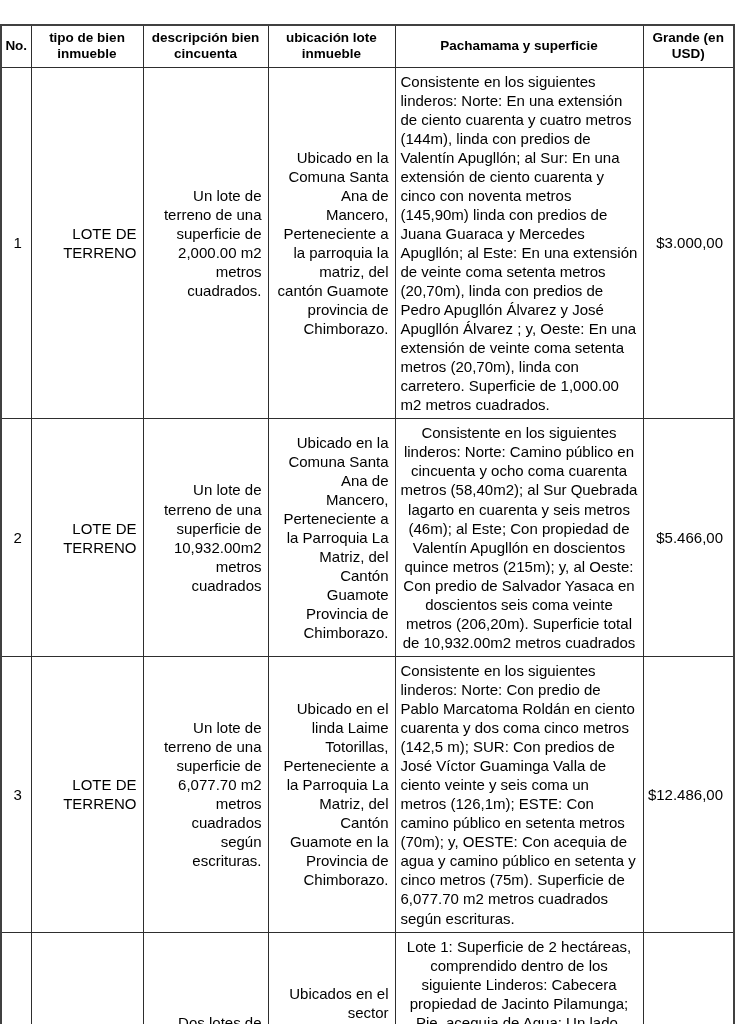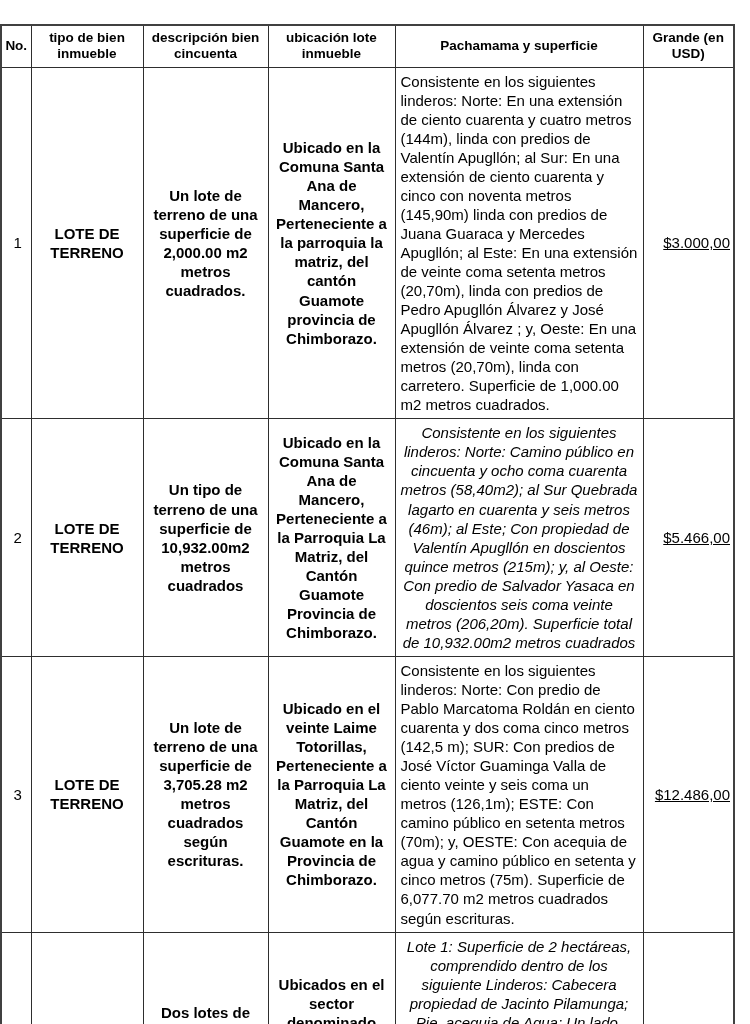--- a/index.html
+++ b/index.html
@@ -39,33 +39,31 @@
   }
   td {
     font-size: 15px;
     line-height: 1.27;
   }
   td.no {
     text-align: center;
     padding-left: 4px;
   }
   td.txt {
-    text-align: center;
+    text-align: right;
     padding: 4px 6px;
-    font-weight: bold;
   }
   td.lind {
     padding: 4px 5px;
   }
   .align-left   { text-align: left; }
-  .align-center { text-align: center; font-style: italic; }
+  .align-center { text-align: center; }
   td.valor {
     text-align: right;
-    padding-right: 3px;
-    text-decoration: underline;
+    padding-right: 10px;
   }
   tr.r-header { height: 42px; }
   tr.r1 { height: 281px; }
   tr.r2 { height: 196px; }
   tr.r3 { height: 244px; }
   tr.r4 { height: 245px; }
 </style>
 </head>
 <body>
 
@@ -94,30 +92,30 @@
         <td class="no">1</td>
         <td class="txt">LOTE DE TERRENO</td>
         <td class="txt">Un lote de terreno de una superficie de 2,000.00 m2 metros cuadrados.</td>
         <td class="txt">Ubicado en la Comuna Santa Ana de Mancero, Perteneciente a la parroquia la matriz, del cantón Guamote provincia de Chimborazo.</td>
         <td class="lind align-left">Consistente en los siguientes linderos: Norte: En una extensión de ciento cuarenta y cuatro metros (144m), linda con predios de Valentín Apugllón; al Sur: En una extensión de ciento cuarenta y cinco con noventa metros (145,90m) linda con predios de Juana Guaraca y Mercedes Apugllón; al Este: En una extensión de veinte coma setenta metros (20,70m), linda con predios de Pedro Apugllón Álvarez y José Apugllón Álvarez ; y, Oeste: En una extensión de veinte coma setenta metros (20,70m), linda con carretero. Superficie de 1,000.00 m2 metros cuadrados.</td>
         <td class="valor">$3.000,00</td>
       </tr>
       <tr class="r2">
         <td class="no">2</td>
         <td class="txt">LOTE DE TERRENO</td>
-        <td class="txt">Un tipo de terreno de una superficie de 10,932.00m2 metros cuadrados</td>
+        <td class="txt">Un lote de terreno de una superficie de 10,932.00m2 metros cuadrados</td>
         <td class="txt">Ubicado en la Comuna Santa Ana de Mancero, Perteneciente a la Parroquia La Matriz, del Cantón Guamote Provincia de Chimborazo.</td>
         <td class="lind align-center">Consistente en los siguientes linderos: Norte: Camino público en cincuenta y ocho coma cuarenta metros (58,40m2); al Sur Quebrada lagarto en cuarenta y seis metros (46m); al Este; Con propiedad de Valentín Apugllón en doscientos quince metros (215m); y, al Oeste: Con predio de Salvador Yasaca en doscientos seis coma veinte metros (206,20m). Superficie total de 10,932.00m2 metros cuadrados</td>
         <td class="valor">$5.466,00</td>
       </tr>
       <tr class="r3">
         <td class="no">3</td>
         <td class="txt">LOTE DE TERRENO</td>
-        <td class="txt">Un lote de terreno de una superficie de 3,705.28 m2 metros cuadrados según escrituras.</td>
-        <td class="txt">Ubicado en el veinte Laime Totorillas, Perteneciente a la Parroquia La Matriz, del Cantón Guamote en la Provincia de Chimborazo.</td>
+        <td class="txt">Un lote de terreno de una superficie de 6,077.70 m2 metros cuadrados según escrituras.</td>
+        <td class="txt">Ubicado en el linda Laime Totorillas, Perteneciente a la Parroquia La Matriz, del Cantón Guamote en la Provincia de Chimborazo.</td>
         <td class="lind align-left">Consistente en los siguientes linderos: Norte: Con predio de Pablo Marcatoma Roldán en ciento cuarenta y dos coma cinco metros (142,5 m); SUR: Con predios de José Víctor Guaminga Valla de ciento veinte y seis coma un metros (126,1m); ESTE: Con camino público en setenta metros (70m); y, OESTE: Con acequia de agua y camino público en setenta y cinco metros (75m). Superficie de 6,077.70 m2 metros cuadrados según escrituras.</td>
         <td class="valor">$12.486,00</td>
       </tr>
       <tr class="r4">
         <td class="no">4</td>
         <td class="txt">ESTE DE TERRENO Y CONSTRUCCIÓN</td>
         <td class="txt">Dos lotes de terreno signados con el número uno y el número dos de sesenta mil metros cuadrados (6 HECTÁREAS)</td>
         <td class="txt">Ubicados en el sector denominado Sultana de Los Andes, Pachamama. Grande, Parroquia Tixan, Cantón Alausí, Provincia de Chimborazo.</td>
         <td class="lind align-center">Lote 1: Superficie de 2 hectáreas, comprendido dentro de los siguiente Linderos: Cabecera propiedad de Jacinto Pilamunga; Pie, acequia de Agua; Un lado, Rosario Lluilema; Otro Lado, camino Público. Lote 2: denominado Sultana de los Andes, superficie 4 hectáreas dentro de los siguientes linderos: Cabecera propiedad de Manuel Lluilema; Pie, propiedad de Elicio Daquilema, Un lado propiedad de Pedro Guamán; y, Otro lado, Propiedad de Rosario Lluilema y Jacinto Lluilema, donde existe una construcción de 72m2</td>
         <td class="valor">$18.480,00</td>

